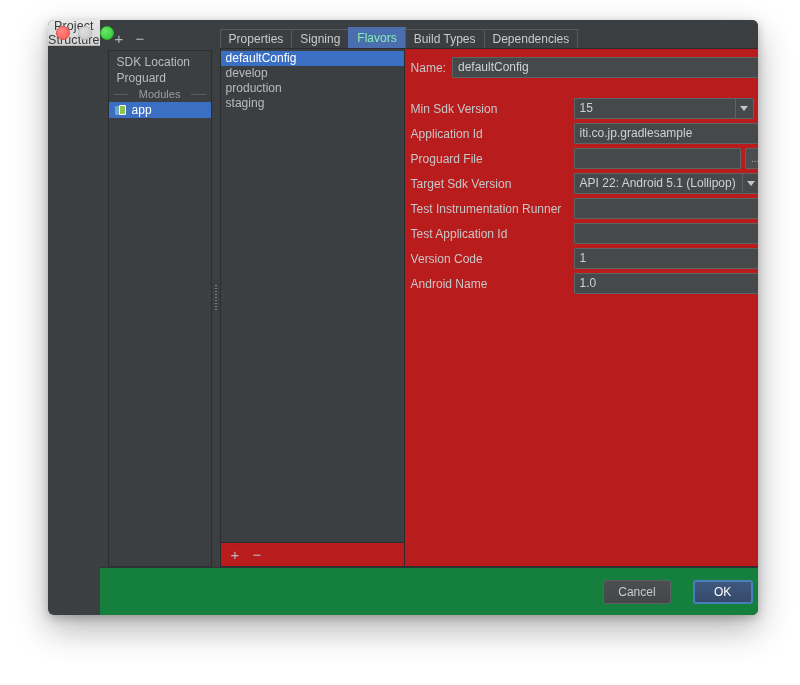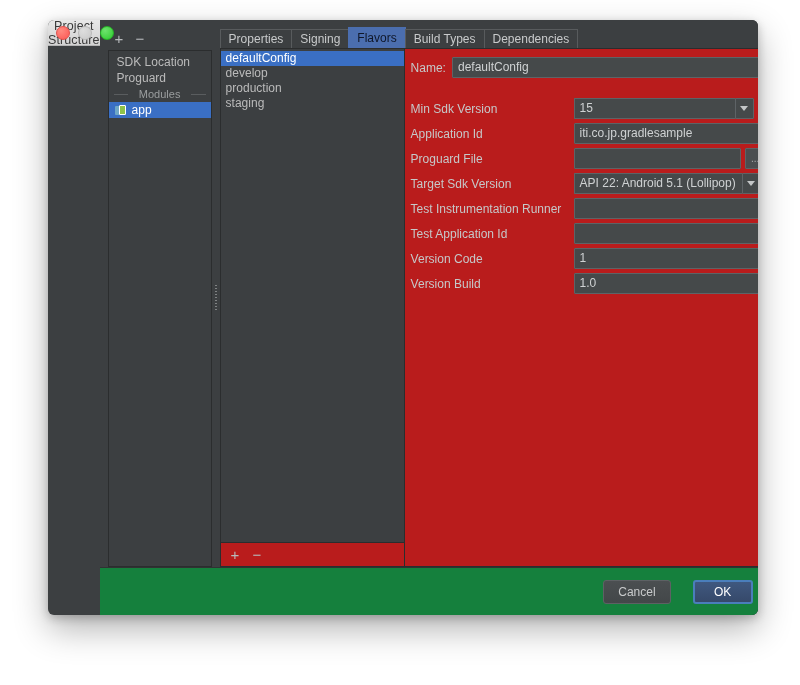--- a/index.html
+++ b/index.html
@@ -208,21 +208,21 @@
     background: #3c3f41;
     border: 1px solid #585b5d;
     border-bottom: none;
     box-sizing: border-box;
     margin-right: -1px;
     white-space: nowrap;
     cursor: default;
   }
   .tab.active {
     background: #4b6eaf;
-    color: #0f172a;
+    color: #86efac;
     border-color: #4b6eaf;
     height: 21px;
     line-height: 21px;
   }
 
   #tab-panel {
     flex: 1 1 auto;
     border: 1px solid #2b2d2e;
     background: #b91c1c;
     display: flex;
@@ -545,21 +545,21 @@
             </div>
 
             <div class="field-row">
               <span class="field-label">Version Code</span>
               <span class="field-ctrl">
                 <input class="textfield full" value="1" style="">
               </span>
             </div>
 
             <div class="field-row">
-              <span class="field-label">Version Build</span>
+              <span class="field-label">Android Name</span>
               <span class="field-ctrl">
                 <input class="textfield full" value="1.0" style="">
               </span>
             </div>
 
           </div>
         </div>
       </div>
     </div>
 

